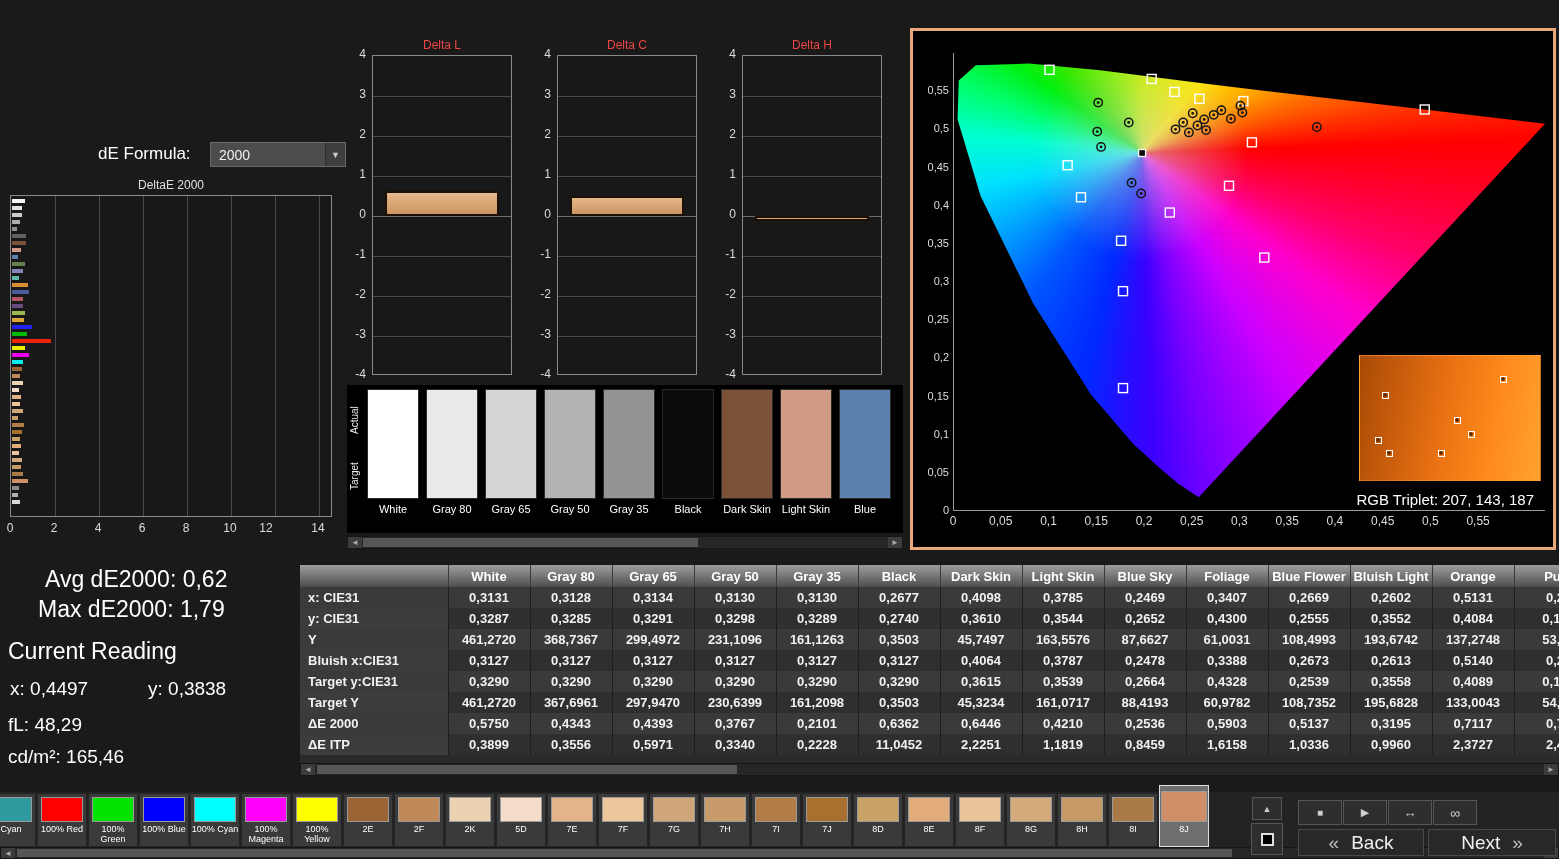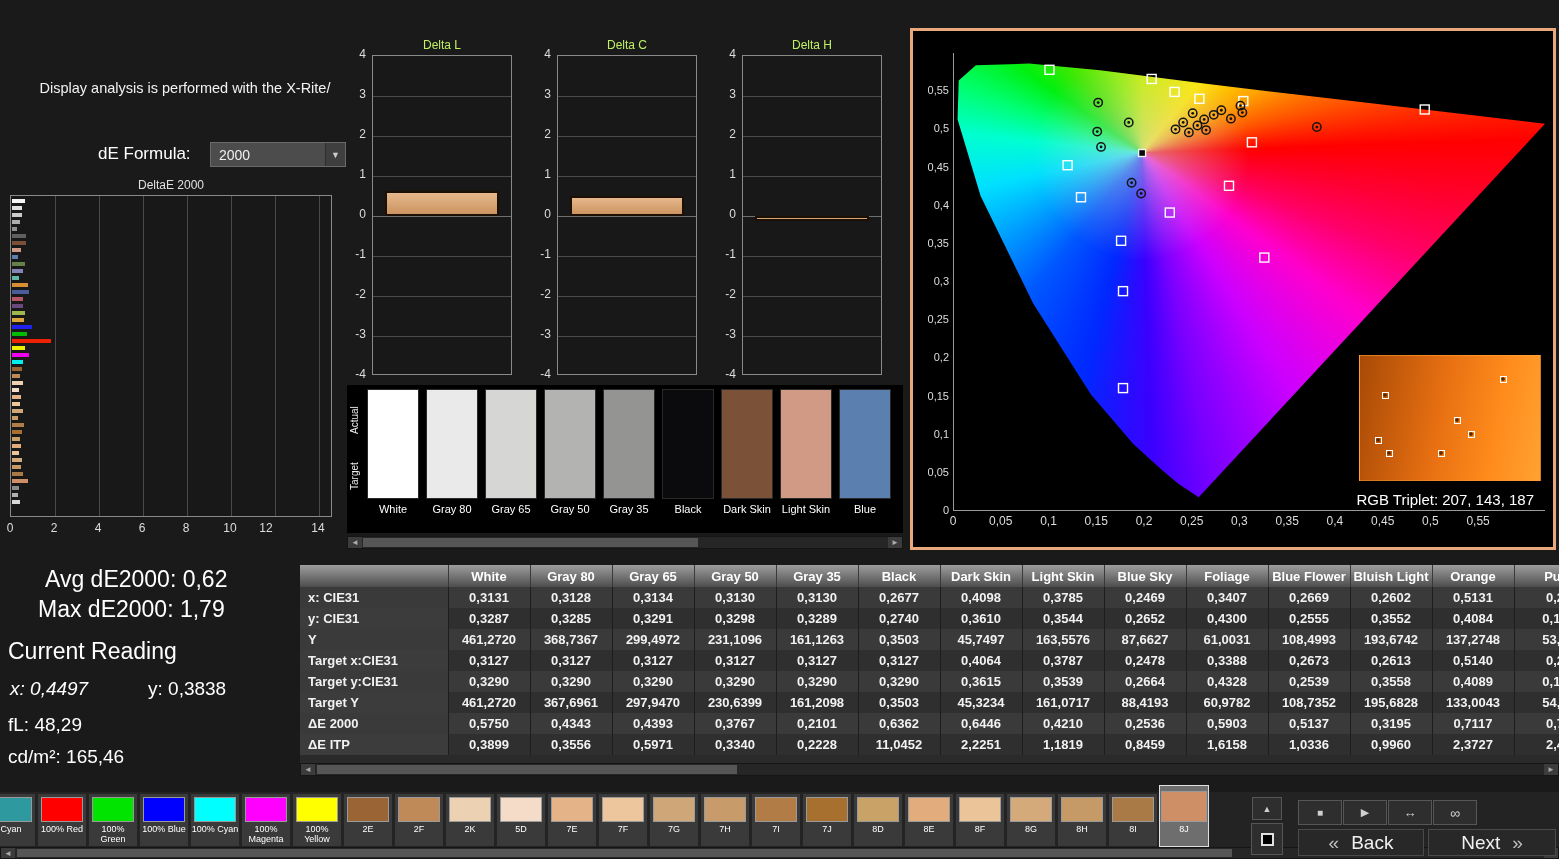--- a/index.html
+++ b/index.html
@@ -16,40 +16,40 @@
   
   .de-title { position:absolute; left:10px; top:178px; width:322px; text-align:center; font-size:12px; color:#e0e0e0; }
   .de-plot { position:absolute; left:10px; top:195px; width:322px; height:322px; border:1px solid #8a8a8a; background:#181818; }
   .vline { position:absolute; top:0; bottom:0; width:1px; background:#4a4a4a; }
   .de-bars { position:absolute; left:1px; top:0; right:1px; bottom:0; padding-top:3px; }
   .de-bar { height:4px; margin-bottom:3px; }
   .de-ticks { position:absolute; left:10px; top:521px; width:330px; height:14px; }
   .tick-x { position:absolute; transform:translateX(-50%); font-size:12px; color:#ddd; white-space:nowrap; }
 
   
-  .dc-title { position:absolute; text-align:center; font-size:12px; color:#bef264; }
+  .dc-title { position:absolute; text-align:center; font-size:12px; color:#ef4444; }
   .dc-plot { position:absolute; width:140px; height:320px; border:1px solid #8a8a8a; background:#181818; }
   .hline { position:absolute; left:0; right:0; height:1px; background:#4a4a4a; }
   .tick-y { position:absolute; width:26px; text-align:right; font-size:12px; color:#ddd; }
   .delta-bar { position:absolute; background:linear-gradient(180deg,#e6b88c,#cc9460); border:2px solid #1c0f04; }
 
   
   .strip { position:absolute; left:347px; top:385px; width:556px; height:148px; background:#000; overflow:hidden; }
   .rot { position:absolute; left:2px; writing-mode:vertical-rl; transform:rotate(180deg); font-size:10px; color:#eee; height:54px; text-align:center; }
   .patch-row { position:absolute; left:20px; top:4px; display:flex; }
   .patch { width:52px; margin-right:7px; flex:none; }
   .patch-sw { height:110px; border:1px solid #2a2a2a; }
   .patch-lbl { font-size:11px; text-align:center; margin-top:4px; color:#fff; white-space:nowrap; }
 
   
   .reading { position:absolute; color:#fff; white-space:nowrap; }
   .read-avg { left:45px; top:566px; font-size:23px; }
   .read-max { left:38px; top:596px; font-size:23px; }
   .read-cur { left:8px;  top:638px; font-size:23px; }
-  .read-x   { left:10px; top:678px; font-size:19px;font-style:italic; }
+  .read-x   { left:10px; top:678px; font-size:19px; }
   .read-y   { left:148px;top:678px; font-size:19px; }
   .read-fl  { left:8px;  top:714px; font-size:19px; }
   .read-cd  { left:8px;  top:746px; font-size:19px; }
 
   
   .table-wrap { position:absolute; left:300px; top:565px; width:1259px; height:198px; overflow:hidden; background:#2a2a2a; }
   .data-table { border-collapse:collapse; table-layout:fixed; width:1296px; font-size:13px; font-weight:bold; }
   .data-table th { background:linear-gradient(#9e9e9e,#4d4d4d); height:22px; color:#fff; text-align:center; border-right:1px solid #3a3a3a; overflow:hidden; white-space:nowrap; }
   .data-table td { height:21px; text-align:center; color:#f2f2f2; border-right:1px solid rgba(0,0,0,.3); overflow:hidden; white-space:nowrap; }
   .data-table tbody tr:nth-child(odd) td { background:#3a3a3a; }
@@ -116,21 +116,20 @@
   .back { left:1298px; top:829px; width:126px; height:27px; }
   .next { left:1428px; top:829px; width:128px; height:27px; }
   .chev { color:#c0c0c0; }
 </style>
 </head>
 <body>
 
 <div class="screen" id="screen">
 
   <div class="app-desc">
-    <div>Display analysis is performed with the X-Rite/</div>
   </div>
   <div class="formula-label">dE Formula:</div>
   <div class="dropdown">
     <span>2000</span>
     <span class="caret">▼</span>
   </div>
 
   <div class="de-title">DeltaE 2000</div>
   <div class="de-plot" id="de-plot">
       <div class="vline" style="left: 44px;"></div>
@@ -338,21 +337,21 @@
             <td>45,7497</td>
             <td>163,5576</td>
             <td>87,6627</td>
             <td>61,0031</td>
             <td>108,4993</td>
             <td>193,6742</td>
             <td>137,2748</td>
             <td>53,4</td>
           </tr>
           <tr>
-            <td class="rl">Target x:CIE31</td>
+            <td class="rl">Bluish x:CIE31</td>
             <td>0,3127</td>
             <td>0,3127</td>
             <td>0,3127</td>
             <td>0,3127</td>
             <td>0,3127</td>
             <td>0,3127</td>
             <td>0,4064</td>
             <td>0,3787</td>
             <td>0,2478</td>
             <td>0,3388</td>

